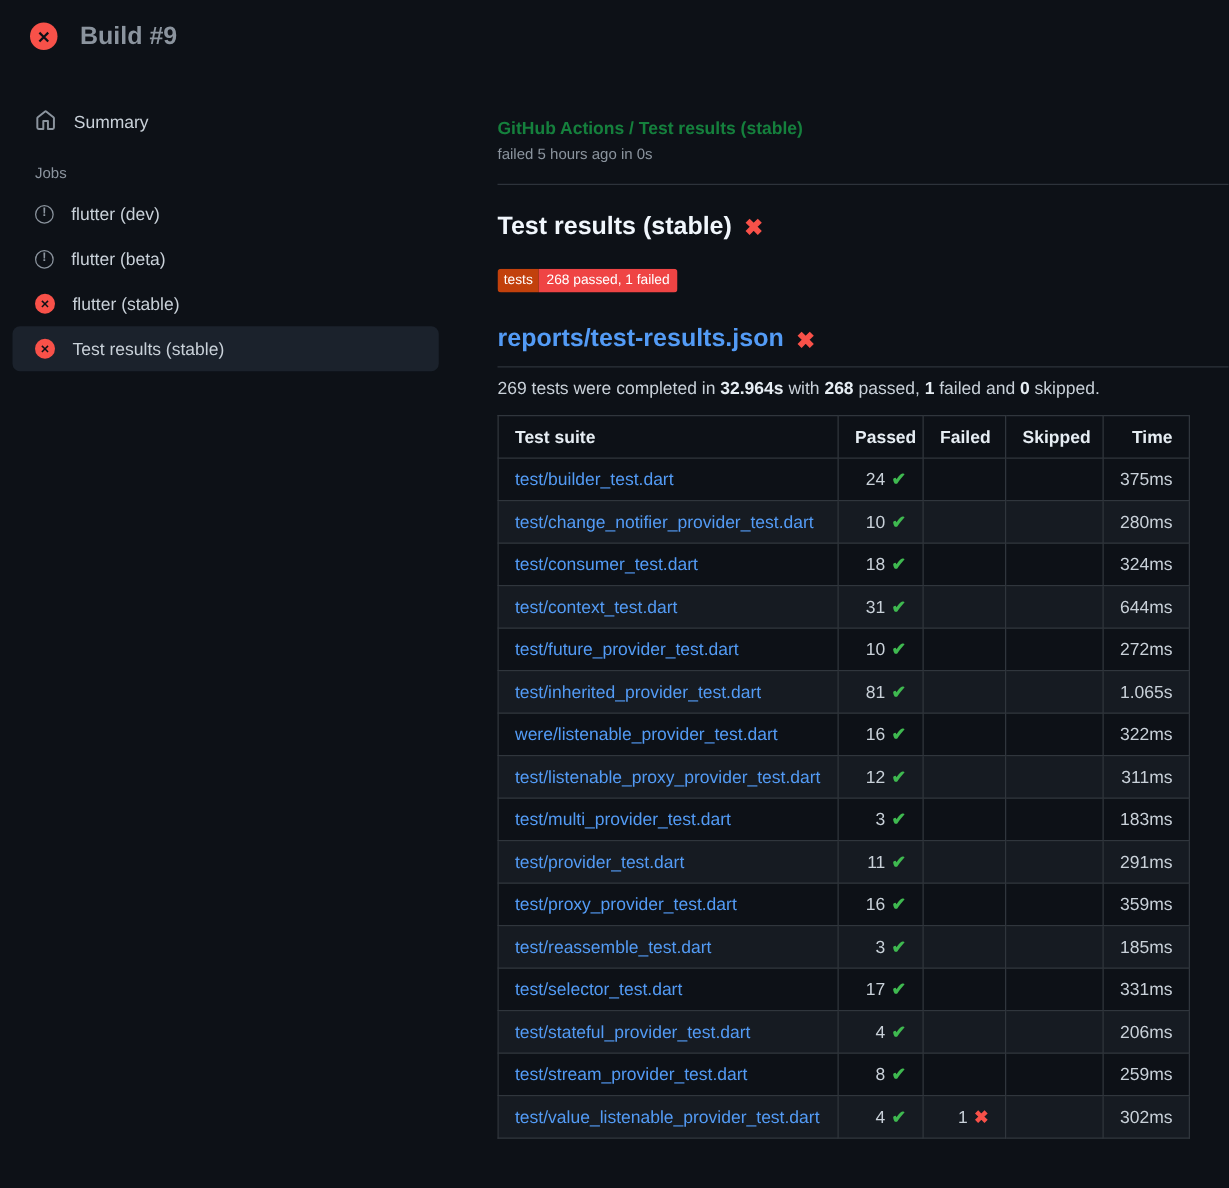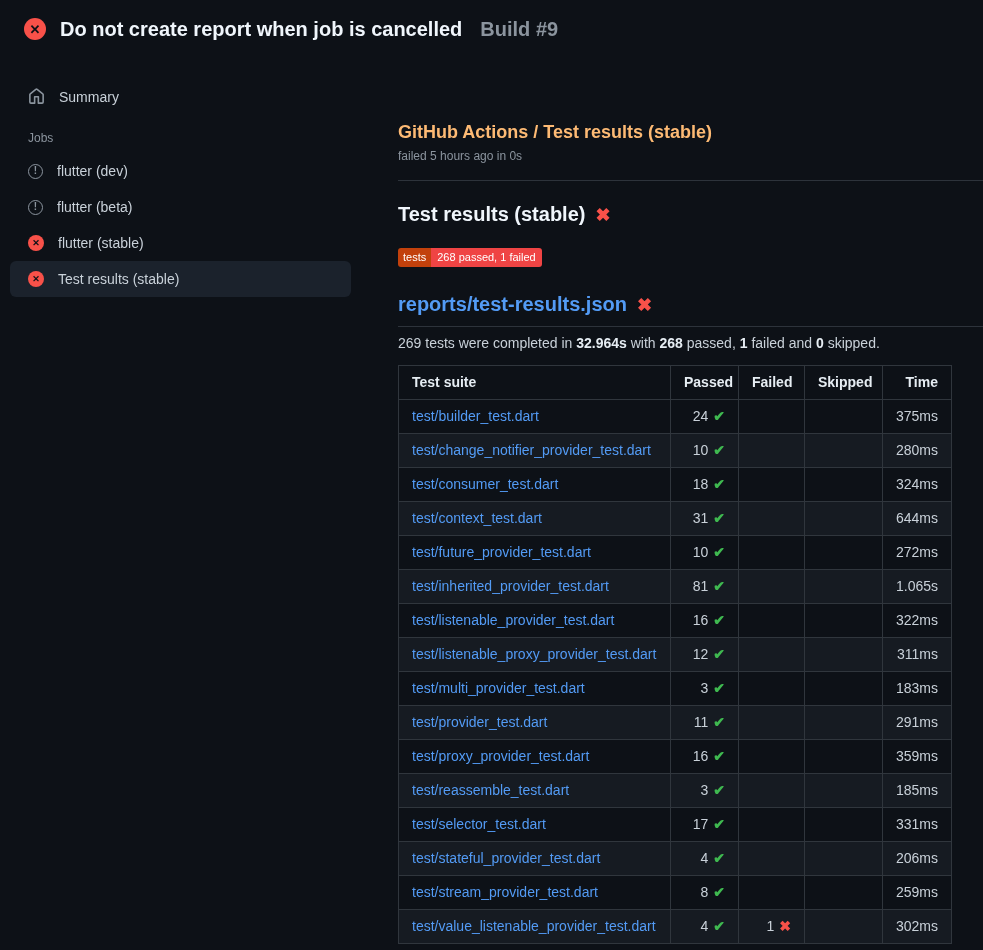--- a/index.html
+++ b/index.html
@@ -36,21 +36,21 @@
   .home-svg { width: 17px; height: 17px; flex-shrink: 0; }
   .warn-circle {
     width: 15px; height: 15px; border: 1.5px solid #8b949e; border-radius: 50%;
     color: #8b949e; font-size: 10px; font-weight: 700;
     display: inline-flex; align-items: center; justify-content: center;
     flex-shrink: 0; line-height: 1;
   }
 
   
   .main { flex: 1; min-width: 0; padding: 38px 0 0 24px; }
-  .breadcrumb { font-weight: 700; font-size: 18px; color: #fdba74; margin-top: 28px; }
+  .breadcrumb { font-weight: 700; font-size: 14px; color: #15803d; }
   .status-line { color: #8b949e; font-size: 12px; margin-top: 6px; }
   .divider { border-bottom: 1px solid #2d333b; margin-top: 17px; }
 
   .section-h { margin-top: 22px; font-size: 20px; font-weight: 700; color: #f0f6fc;
                display: flex; align-items: center; gap: 10px; }
   .red-x { color: #f85149; font-weight: 700; font-size: 18px; line-height: 1; }
 
   .badge { display: inline-flex; margin-top: 22px; font-size: 11px; border-radius: 3px;
            overflow: hidden; line-height: 1; }
   .badge-label { background: #c2410c; color: #ffffff; padding: 4px 5px; }
@@ -78,21 +78,20 @@
   col.c-passed { width: 68px; }
   col.c-failed { width: 66px; }
   col.c-skipped { width: 78px; }
   col.c-time { width: 69px; }
 </style>
 </head>
 <body>
 
 <div class="hdr">
   <span class="x-circle lg">✕</span>
-  <span class="hdr-title">Do not create report when job is cancelled</span>
   <span class="hdr-build">Build #9</span>
 </div>
 
 <div class="layout">
 
   <div class="sidebar">
     <div class="side-item">
       <svg class="home-svg" viewBox="0 0 16 16">
         <path fill="#8b949e" d="M6.906.664a1.749 1.749 0 0 1 2.187 0l5.25 4.2c.415.332.657.835.657 1.367v7.019A1.75 1.75 0 0 1 13.25 15h-3.5a.75.75 0 0 1-.75-.75V9H7v5.25a.75.75 0 0 1-.75.75h-3.5A1.75 1.75 0 0 1 1 13.25V6.23c0-.531.242-1.034.657-1.366l5.25-4.2Zm1.25 1.171a.25.25 0 0 0-.312 0l-5.25 4.2a.25.25 0 0 0-.094.196v7.019c0 .138.112.25.25.25H5.5V8.25a.75.75 0 0 1 .75-.75h3.5a.75.75 0 0 1 .75.75v5.25h2.75a.25.25 0 0 0 .25-.25V6.23a.25.25 0 0 0-.094-.195Z"></path>
       </svg>
@@ -195,21 +194,21 @@
             <td class="num">272ms</td>
           </tr>
           <tr>
             <td><a href="#">test/inherited_provider_test.dart</a></td>
             <td class="num"><span>81</span><span class="check">✔</span></td>
             <td class="num"></td>
             <td class="num"></td>
             <td class="num">1.065s</td>
           </tr>
           <tr>
-            <td><a href="#">test/listenable_provider_test.dart</a></td>
+            <td><a href="#">were/listenable_provider_test.dart</a></td>
             <td class="num"><span>16</span><span class="check">✔</span></td>
             <td class="num"></td>
             <td class="num"></td>
             <td class="num">322ms</td>
           </tr>
           <tr>
             <td><a href="#">test/listenable_proxy_provider_test.dart</a></td>
             <td class="num"><span>12</span><span class="check">✔</span></td>
             <td class="num"></td>
             <td class="num"></td>

